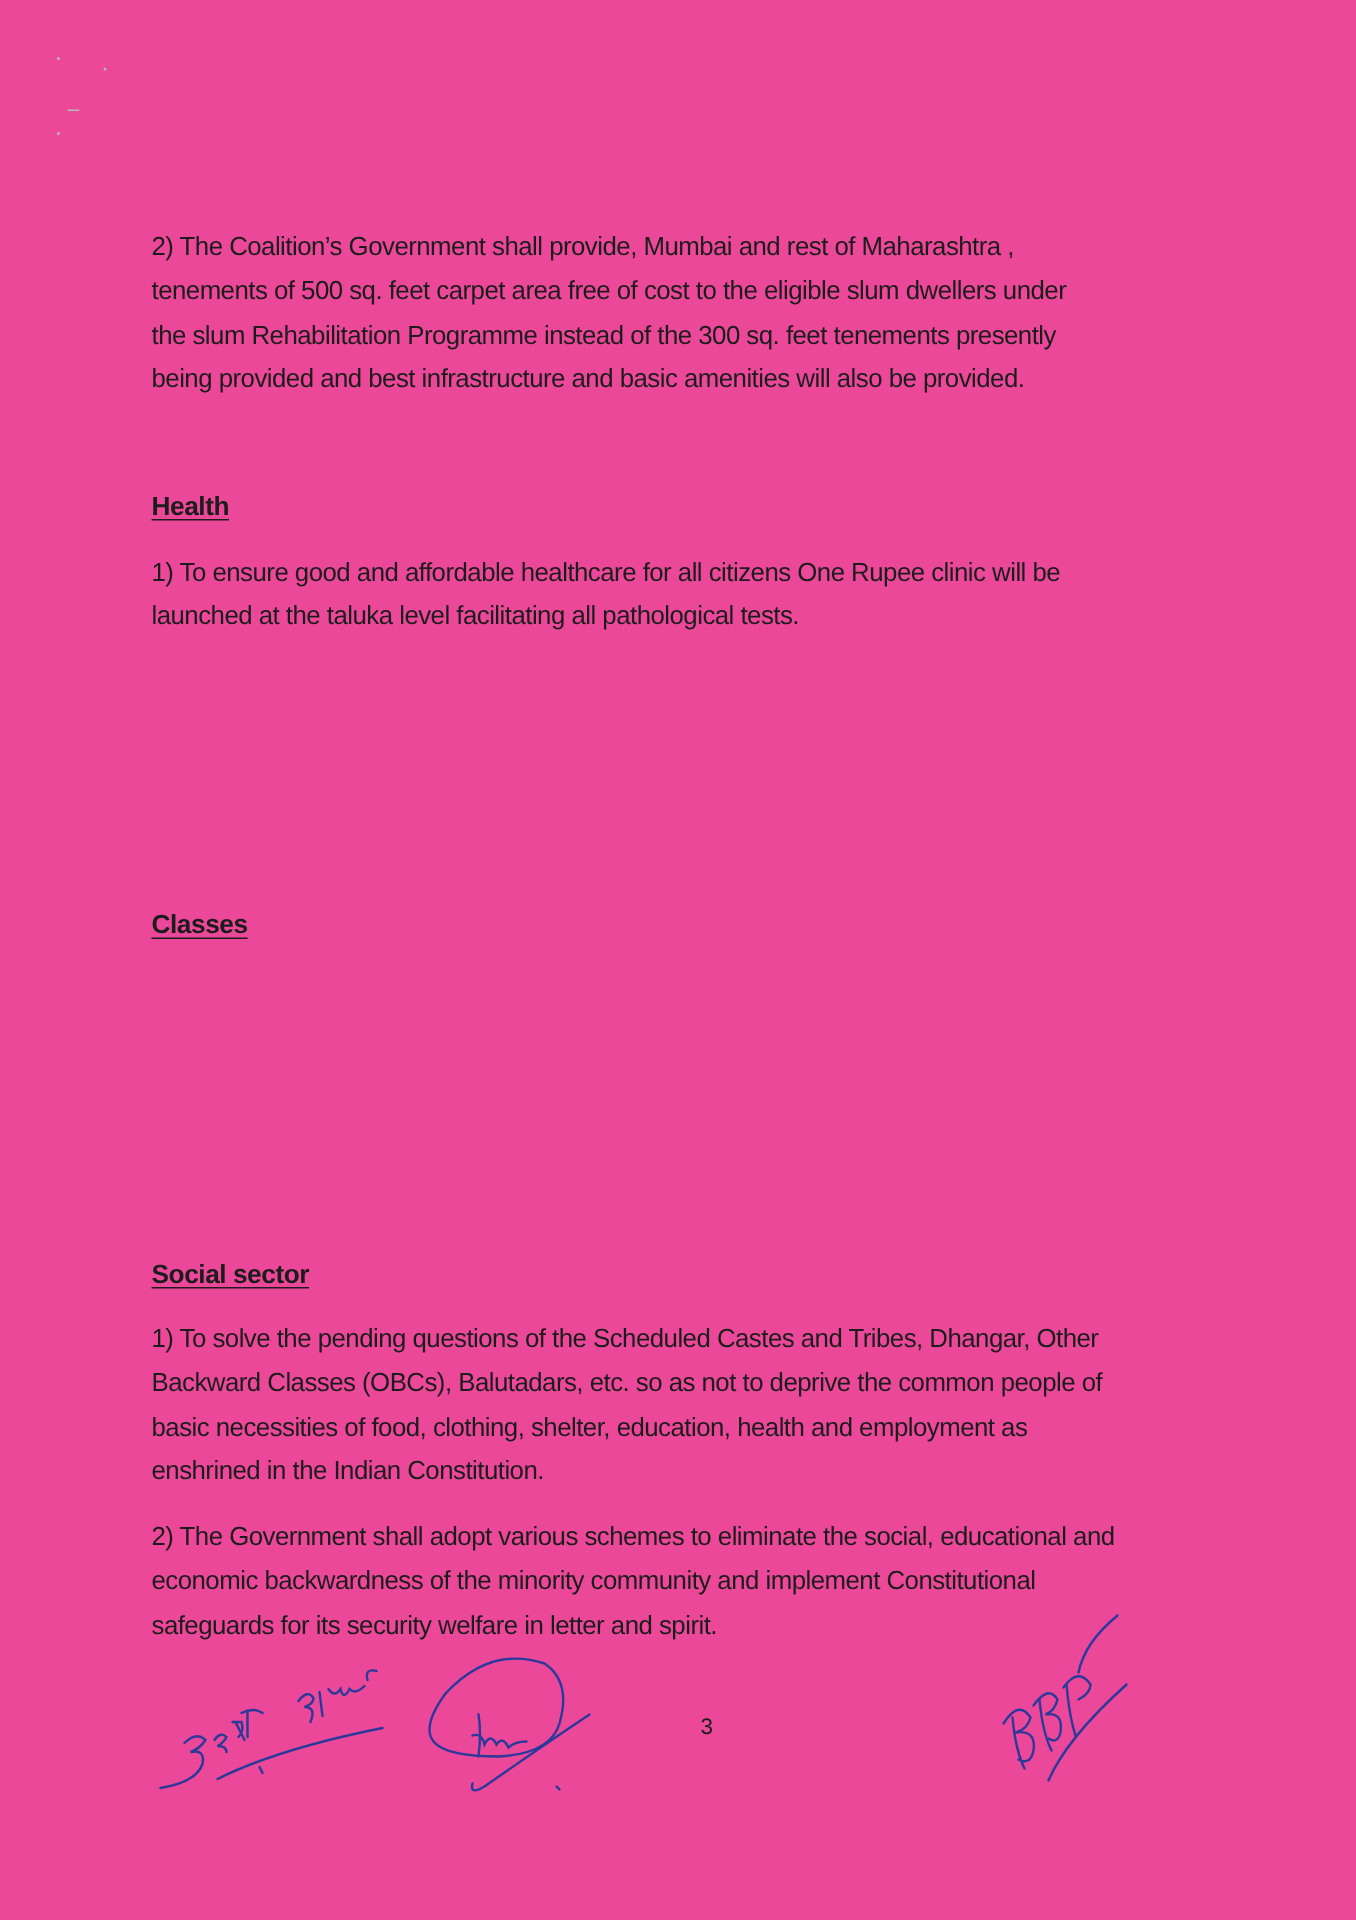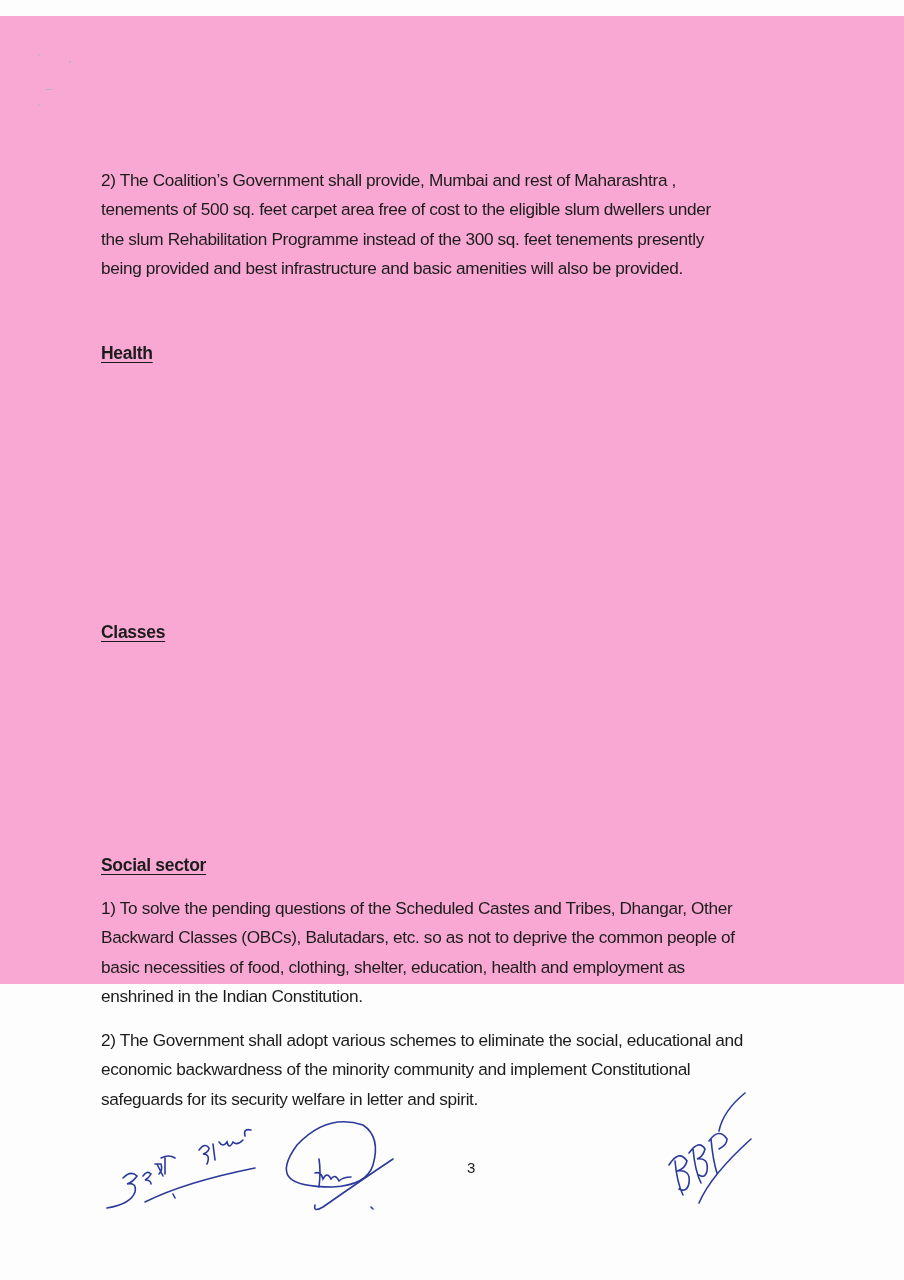--- a/index.html
+++ b/index.html
@@ -1,20 +1,20 @@
 <!DOCTYPE html>
 <html><head>
 <meta charset="utf-8">
 <style>
   html, body { margin: 0; padding: 0; }
   body {
     width: 904px; height: 1280px; background: #fdfdfd; position: relative; overflow: hidden;
     font-family: "Liberation Sans", sans-serif; color: #1c1c1c;
   }
-  .page { position: absolute; left: 0; top: 16px; width: 904px; height: 968px; background: #f9a8d4; }
+  .page { position: absolute; left: 0; top: 0; width: 904px; height: 1280px; background: #ec4899; }
   .para {
     position: absolute; left: 101px; width: 750px;
     font-size: 17.4px; line-height: 29.3px; letter-spacing: -0.35px;
     font-family: "Liberation Sans Narrow", "Liberation Sans", sans-serif;
     transform-origin: left top;
   }
   .para .ln { display: block; white-space: nowrap; }
   .heading {
     position: absolute; left: 101px; font-weight: bold; font-size: 17.5px; text-decoration: underline;
     text-underline-offset: 3px; letter-spacing: -0.3px;
@@ -34,20 +34,24 @@
   <span class="speck" style="left:38px;top:88px"></span>
 
   <div class="para" style="top:150px">
     <span class="ln" style="transform: scaleX(0.989); transform-origin: left top;">2) The Coalition’s Government shall provide, Mumbai and rest of Maharashtra ,</span>
     <span class="ln" style="transform: scaleX(0.989); transform-origin: left top;">tenements of 500 sq. feet carpet area free of cost to the eligible slum dwellers under</span>
     <span class="ln" style="transform: scaleX(0.989); transform-origin: left top;">the slum Rehabilitation Programme instead of the 300 sq. feet tenements presently</span>
     <span class="ln" style="transform: scaleX(0.989); transform-origin: left top;">being provided and best infrastructure and basic amenities will also be provided.</span>
   </div>
 
   <div class="heading" style="top:327px">Health</div>
+  <div class="para" style="top:367px">
+    <span class="ln" style="transform: scaleX(0.989); transform-origin: left top;">1) To ensure good and affordable healthcare for all citizens One Rupee clinic will be</span>
+    <span class="ln" style="transform: scaleX(0.989); transform-origin: left top;">launched at the taluka level facilitating all pathological tests.</span>
+  </div>
 
   <div class="heading" style="top:606px">Classes</div>
 
   <div class="heading" style="top:839px">Social sector</div>
   <div class="para" style="top:878px">
     <span class="ln" style="transform: scaleX(0.989); transform-origin: left top;">1) To solve the pending questions of the Scheduled Castes and Tribes, Dhangar, Other</span>
     <span class="ln" style="transform: scaleX(0.989); transform-origin: left top;">Backward Classes (OBCs), Balutadars, etc. so as not to deprive the common people of</span>
     <span class="ln" style="transform: scaleX(0.989); transform-origin: left top;">basic necessities of food, clothing, shelter, education, health and employment as</span>
     <span class="ln" style="transform: scaleX(0.989); transform-origin: left top;">enshrined in the Indian Constitution.</span>
   </div>

